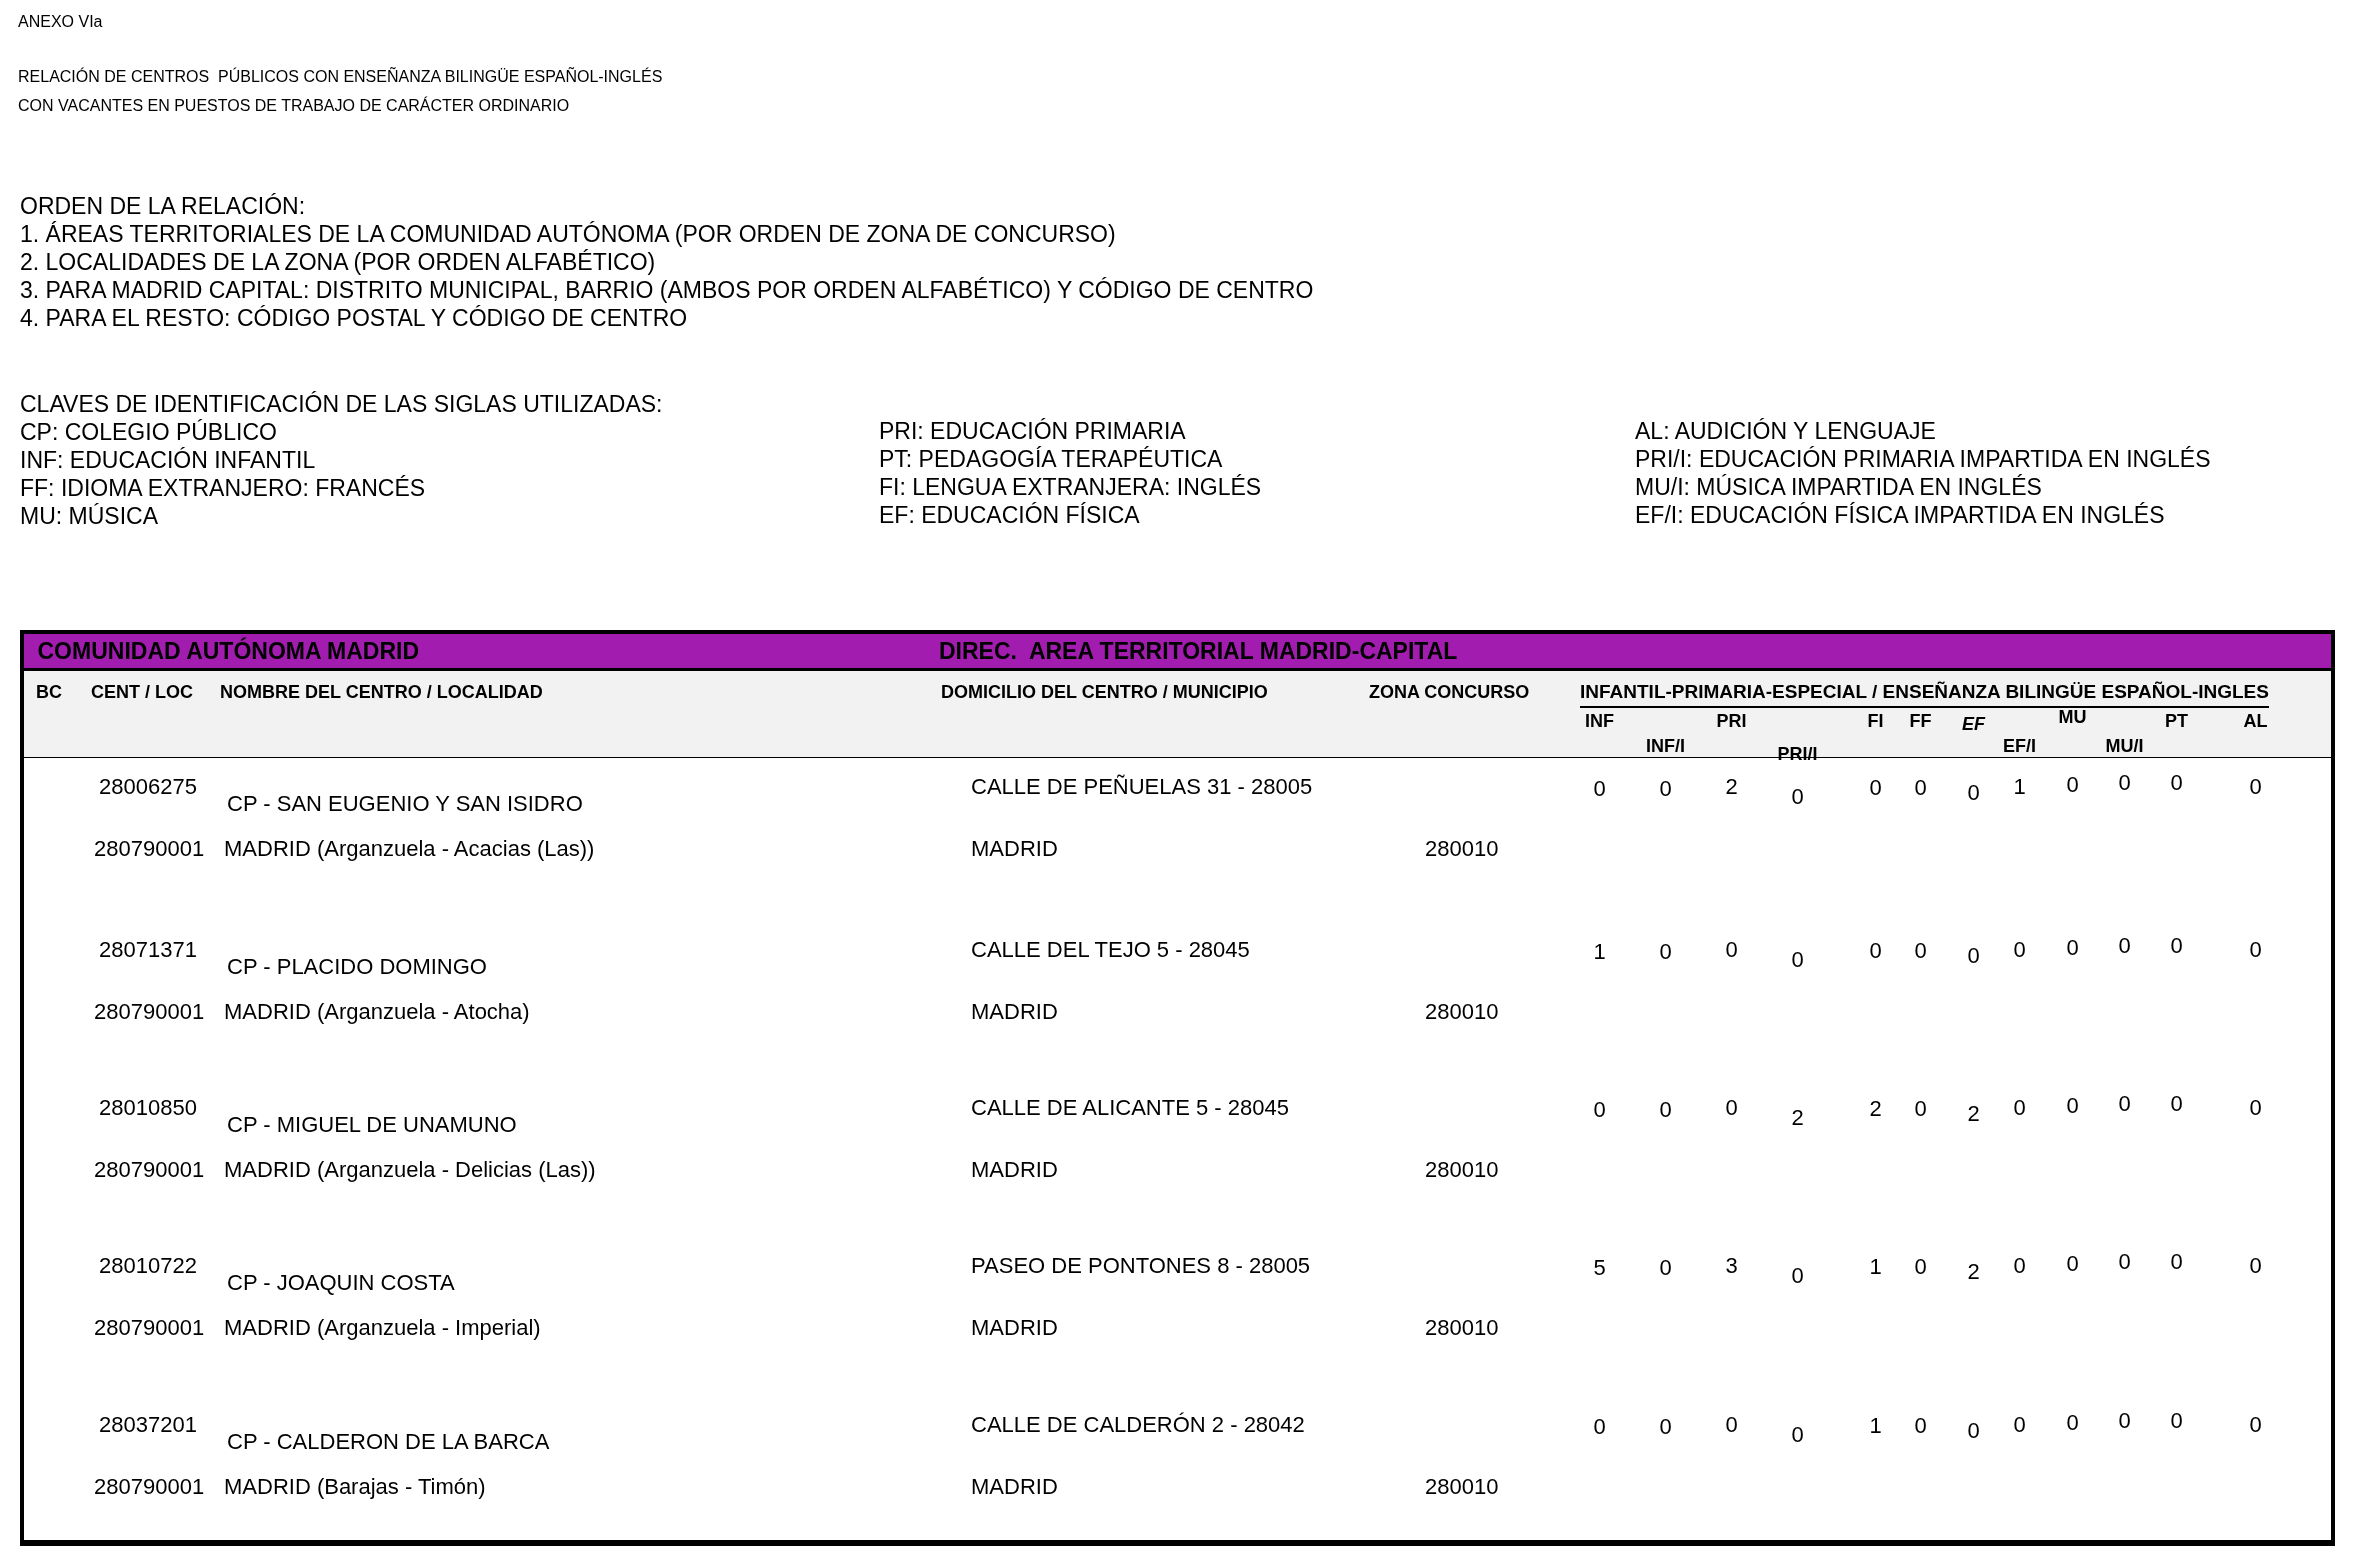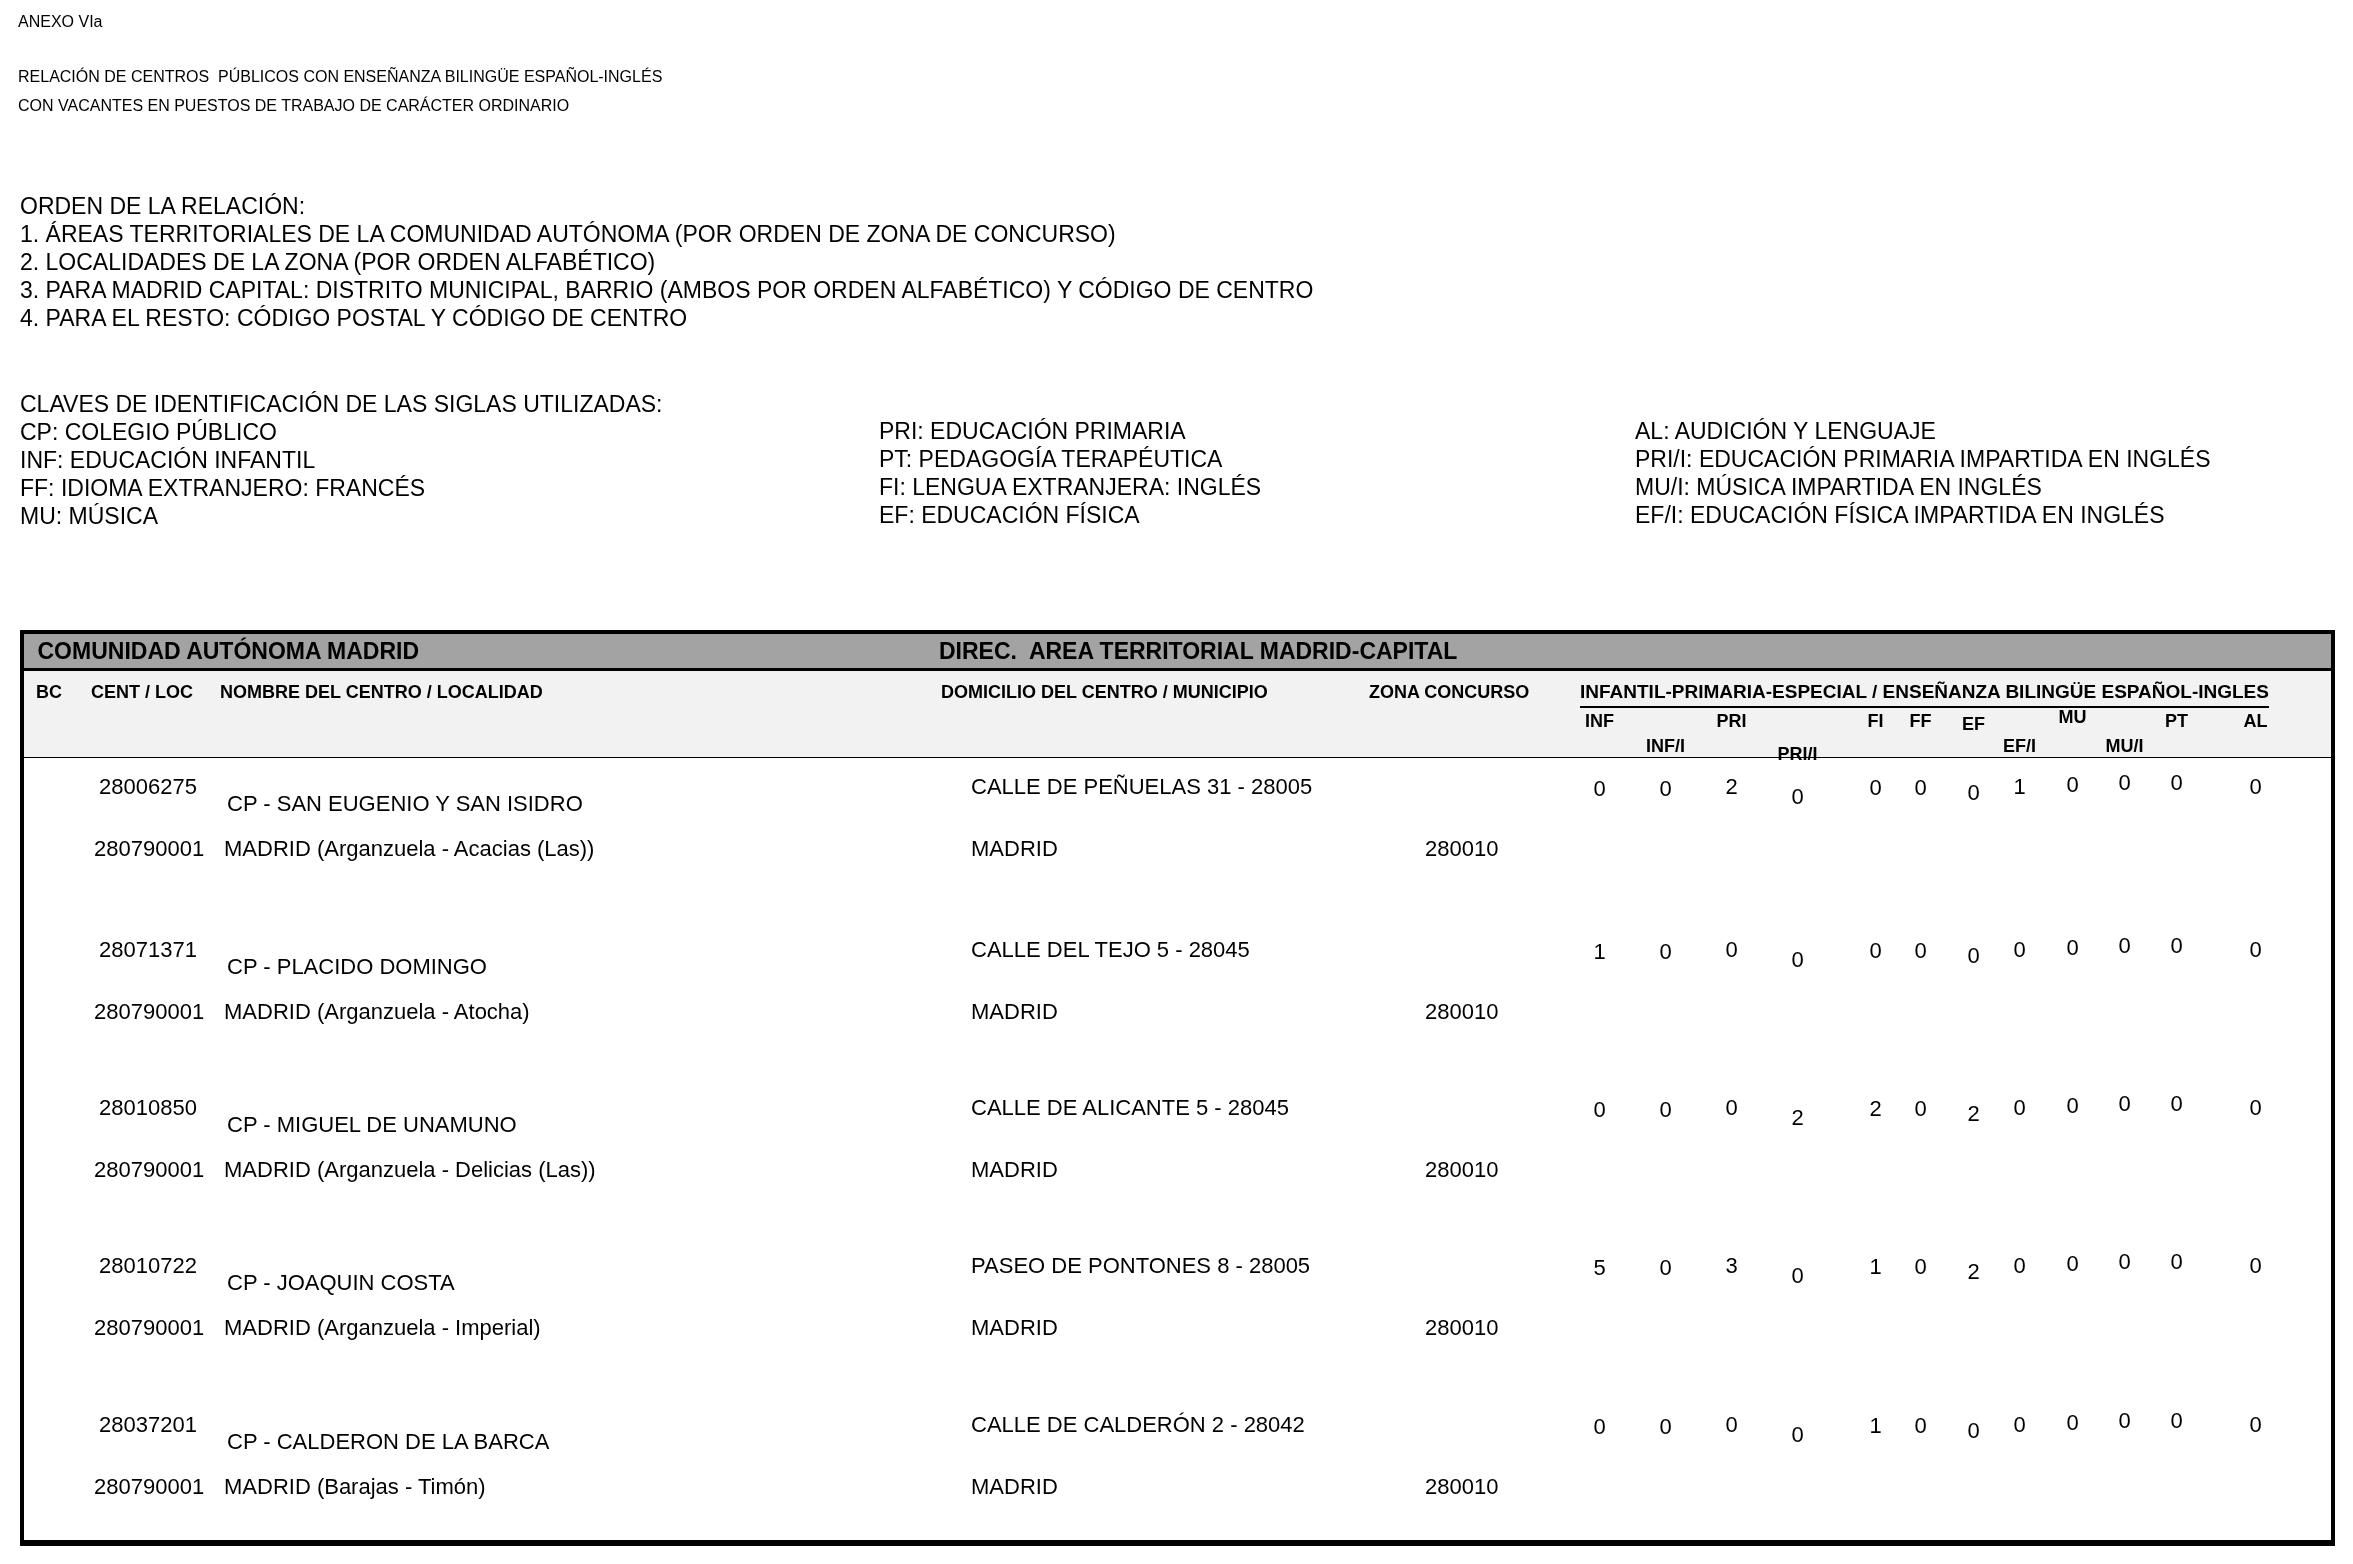--- a/index.html
+++ b/index.html
@@ -28,21 +28,21 @@
   .claves3{left:1635px;top:417px;}
 
   
   .dtable{
     position:absolute;left:20px;top:630px;width:2315px;height:916px;
     box-sizing:border-box;border:4px solid #000;border-bottom-width:6.3px;
     background:#fff;overflow:hidden;
   }
   .band1{
     position:absolute;left:0;top:0;width:100%;height:37px;
-    box-sizing:border-box;background:#a3a3a3;border-bottom:3.2px solid #000;
+    box-sizing:border-box;background:#a21caf;border-bottom:3.2px solid #000;
   }
   .band1 span{position:absolute;top:0;line-height:34px;font-weight:bold;font-size:23px;white-space:pre;}
   .rg-left{left:13.5px;}
   .rg-right{left:915px;}
 
   .band2{
     position:absolute;left:0;top:37px;width:100%;height:87px;
     box-sizing:border-box;background:#f2f2f2;border-bottom:1.6px solid #000;
   }
   .band2 .hdr{position:absolute;top:11px;font-weight:bold;font-size:18px;white-space:nowrap;}
@@ -51,21 +51,21 @@
   .h-nombre{left:196px;text-align:center;}
   .h-domicilio{left:917px;}
   .h-zona{left:1345px;}
   .h-group{
     position:absolute;left:1556px;top:9.5px;font-weight:bold;font-size:19px;
     white-space:nowrap;border-bottom:2.4px solid #000;padding-bottom:3.2px;
   }
   .sub{position:absolute;width:71px;text-align:center;font-weight:bold;font-size:18px;white-space:nowrap;}
   .rowb{top:40px;}
   .rowc{top:65px;}
-  .sub.jit-ef{top:43px;}
+  .sub.jit-ef{top:43px;font-style:italic;}
   .sub.jit-mu{top:36px;}
 
   
   .c0{left:1540px;} .c1{left:1606px;} .c2{left:1672px;} .c3{left:1738px;margin-top:8px;}
   .c4{left:1816px;} .c5{left:1861px;} .c6{left:1914px;} .c7{left:1960px;}
   .c8{left:2013px;} .c9{left:2065px;} .c10{left:2117px;} .c11{left:2196px;}
 
   
   .entry{position:absolute;left:0;width:100%;height:135px;font-size:22px;}
   .entry span{position:absolute;white-space:nowrap;}

